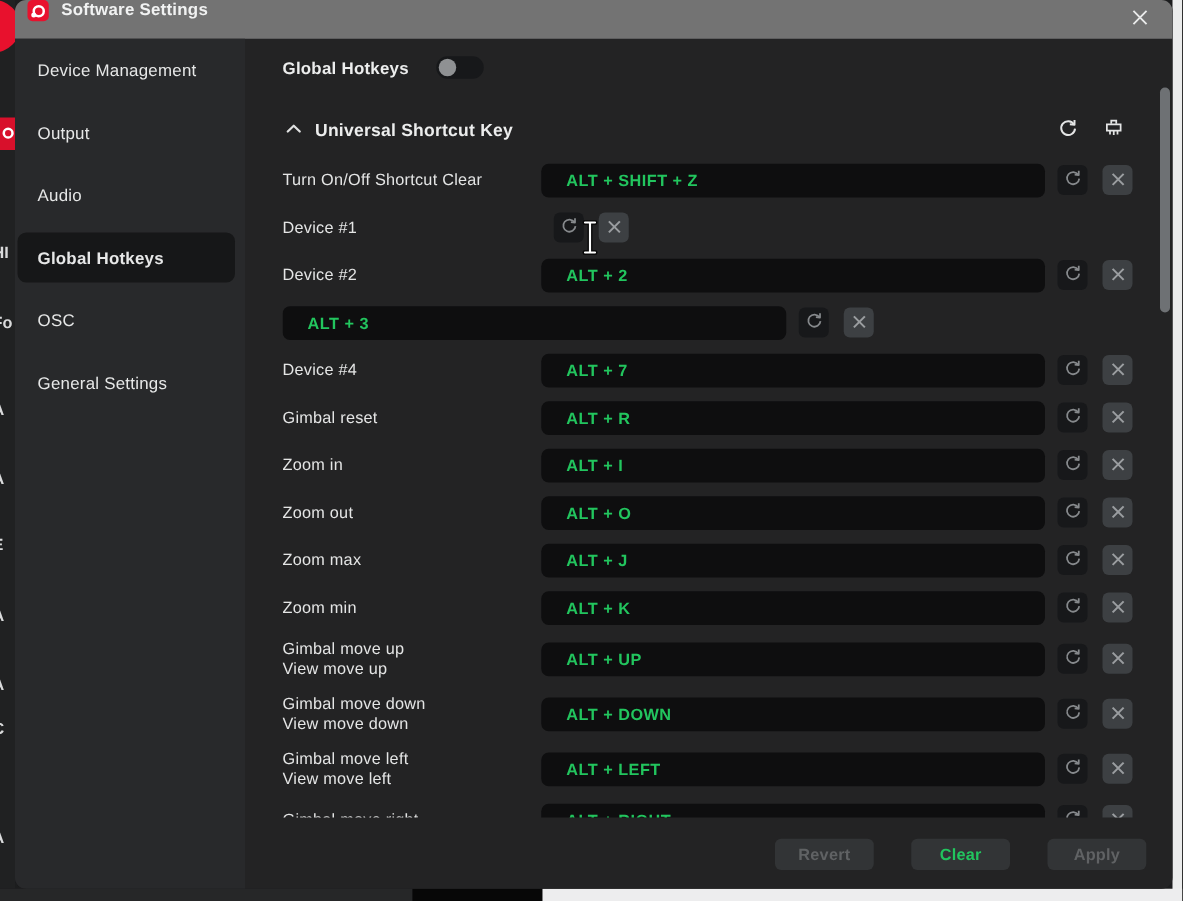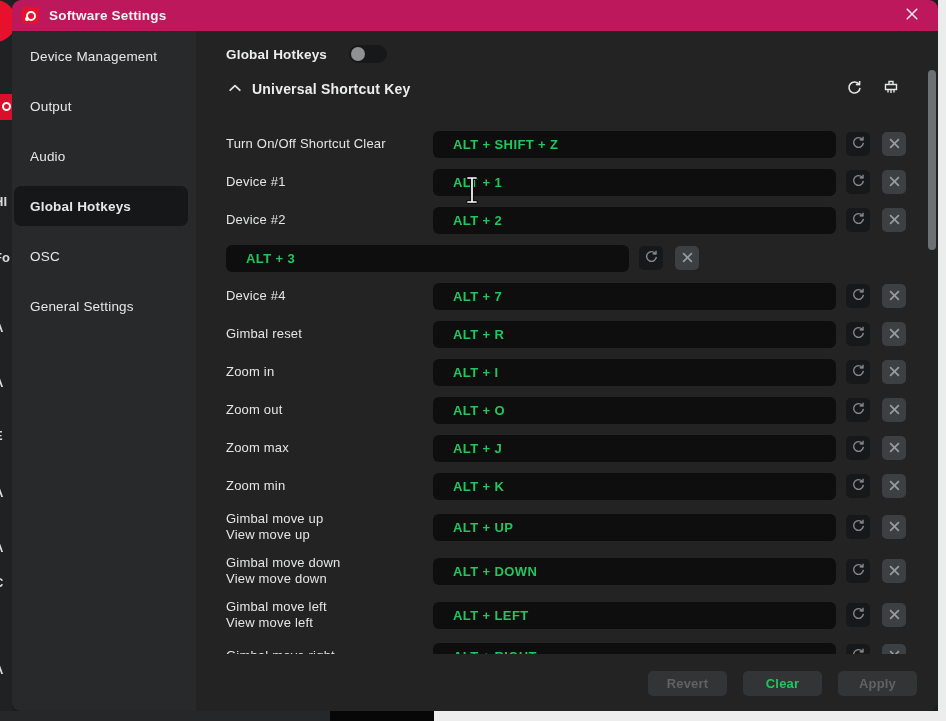--- a/index.html
+++ b/index.html
@@ -14,21 +14,21 @@
   .left-strip{position:absolute;left:0;top:0;width:12px;height:711px;background:#202122;overflow:hidden;}
   .crescent{position:absolute;left:-26px;top:0;width:42px;height:42px;border-radius:50%;background:#e8112d;}
   .red-chip{position:absolute;left:0;top:94px;width:12px;height:26px;background:#d8102b;}
   .red-chip .ring{position:absolute;left:2px;top:8px;width:9px;height:9px;border:2px solid #fff;
                   border-radius:50%;box-sizing:border-box;}
   .frag{position:absolute;left:-6px;color:#d9dadb;font-size:13px;font-weight:700;white-space:nowrap;}
 
   
   .dialog{position:absolute;left:12px;top:0;width:926px;height:711px;background:#232324;
           border-radius:9px;overflow:hidden;}
-  .titlebar{position:relative;height:31px;background:#be185d;display:flex;align-items:center;padding:0 10px;}
+  .titlebar{position:relative;height:31px;background:#737373;display:flex;padding:0 10px;}
   .app-icon{width:17px;height:17px;background:#e8112d;border-radius:4px;position:relative;flex:none;}
   .app-icon .ring{position:absolute;left:3.5px;top:3.5px;width:10px;height:10px;border:2px solid #fff;
                   border-radius:50%;box-sizing:border-box;}
   .app-icon .dot{position:absolute;left:3px;bottom:3px;width:4px;height:4px;background:#fff;border-radius:50%;}
   .window-title{color:#f1f2f2;font-size:13.5px;font-weight:700;margin-left:10px;letter-spacing:.2px;}
   .close-btn{position:absolute;right:12px;top:0;height:31px;width:28px;display:flex;align-items:center;
              justify-content:center;background:none;border:none;color:#e8e9e9;cursor:pointer;padding:0;}
 
   .dlg-body{position:absolute;top:31px;left:0;right:0;bottom:0;display:flex;}
   .sidebar{width:184px;background:#28292b;flex:none;}
@@ -36,21 +36,21 @@
            font-size:13.5px;letter-spacing:.2px;cursor:pointer;box-sizing:border-box;}
   .sb-item.active{background:#161718;border-radius:7px;margin:5px 8px 5px 2px;height:40px;
                   padding-left:16px;font-weight:700;}
 
   .content{position:relative;flex:1;}
   .toggle-row{position:absolute;left:30px;top:14px;display:flex;align-items:center;gap:22px;}
   .toggle-label{color:#eceded;font-size:13.5px;font-weight:700;letter-spacing:.2px;}
   .toggle{width:38px;height:18px;border-radius:9px;background:#17181a;position:relative;cursor:pointer;flex:none;}
   .toggle .knob{position:absolute;left:2px;top:2px;width:14px;height:14px;border-radius:50%;background:#8f9193;}
 
-  .section-header{position:absolute;left:30px;right:0;top:45px;height:26px;display:flex;
+  .section-header{position:absolute;left:30px;right:0;top:60px;height:26px;display:flex;
                   align-items:center;color:#eceded;}
   .chev-btn{width:18px;height:18px;margin-right:8px;color:#dfe0e0;background:none;border:none;
             padding:0;cursor:pointer;display:flex;align-items:center;justify-content:center;}
   .section-title{font-size:14px;font-weight:700;letter-spacing:.2px;}
   .hdr-icons{margin-left:auto;margin-right:37px;display:flex;gap:17px;align-items:center;}
   .hdr-icon{width:20px;height:20px;color:#e4e5e5;cursor:pointer;background:none;border:none;padding:0;
             display:flex;align-items:center;justify-content:center;}
 
   .rows{position:absolute;left:30px;top:94px;width:684px;height:529px;overflow:hidden;}
   .row{display:flex;align-items:center;min-height:38px;}
@@ -60,21 +60,21 @@
          align-items:center;padding-left:20px;box-sizing:border-box;cursor:text;}
   .field-text{color:#22c55e;font-size:13px;font-weight:700;letter-spacing:.4px;white-space:nowrap;}
   .icon-btn{width:24px;height:24px;flex:none;border:none;border-radius:5px;display:flex;
             align-items:center;justify-content:center;cursor:pointer;padding:0;}
   .icon-btn.reset{background:#17181a;color:#86898c;margin-left:10px;}
   .icon-btn.clearx{background:#3d4043;color:#9a9da0;margin-left:12px;}
 
   .scroll-thumb{position:absolute;right:2px;top:70px;width:8px;height:180px;background:#6e7174;
                 border-radius:4px;cursor:pointer;}
 
-  .footer{position:absolute;right:21px;top:671px;display:flex;gap:16px;}
+  .footer{position:absolute;right:21px;top:671px;display:flex;gap:30px;}
   .fbtn{min-width:79px;height:25px;background:#323436;border:none;border-radius:5px;color:#22c55e;
         font-size:13px;font-weight:700;letter-spacing:.2px;padding:0 14px;cursor:pointer;
         font-family:inherit;}
   .fbtn.disabled{color:#606264;cursor:default;}
 
   .cursor{position:absolute;left:464px;top:175px;z-index:9;pointer-events:none;}
 </style>
 </head>
 <body>
 
@@ -202,23 +202,20 @@
                     <path d="M1 1 L9 9 M9 1 L1 9" stroke="currentColor" stroke-width="1.5" fill="none"></path>
                   </svg>
       </span>
     </button>
   </div>
             <div class="row">
     <div class="row-label">
       <div class="l1">Device #1</div>
 
     </div>
-    <div class="field">
-      <span class="field-text">ALT + 1</span>
-    </div>
     <button class="icon-btn reset">
       <span>
         <svg width="15" height="15" viewBox="0 0 16 16" fill="none" stroke="currentColor" stroke-width="1.5">
           <path d="M12.4 5.2 A5.2 5.2 0 1 0 13.2 8.4"></path>
           <path d="M12.8 1.8 L12.8 5.4 L9.3 5.1" stroke-linejoin="round"></path>
         </svg>
       </span>
     </button>
     <button class="icon-btn clearx">
       <span>

